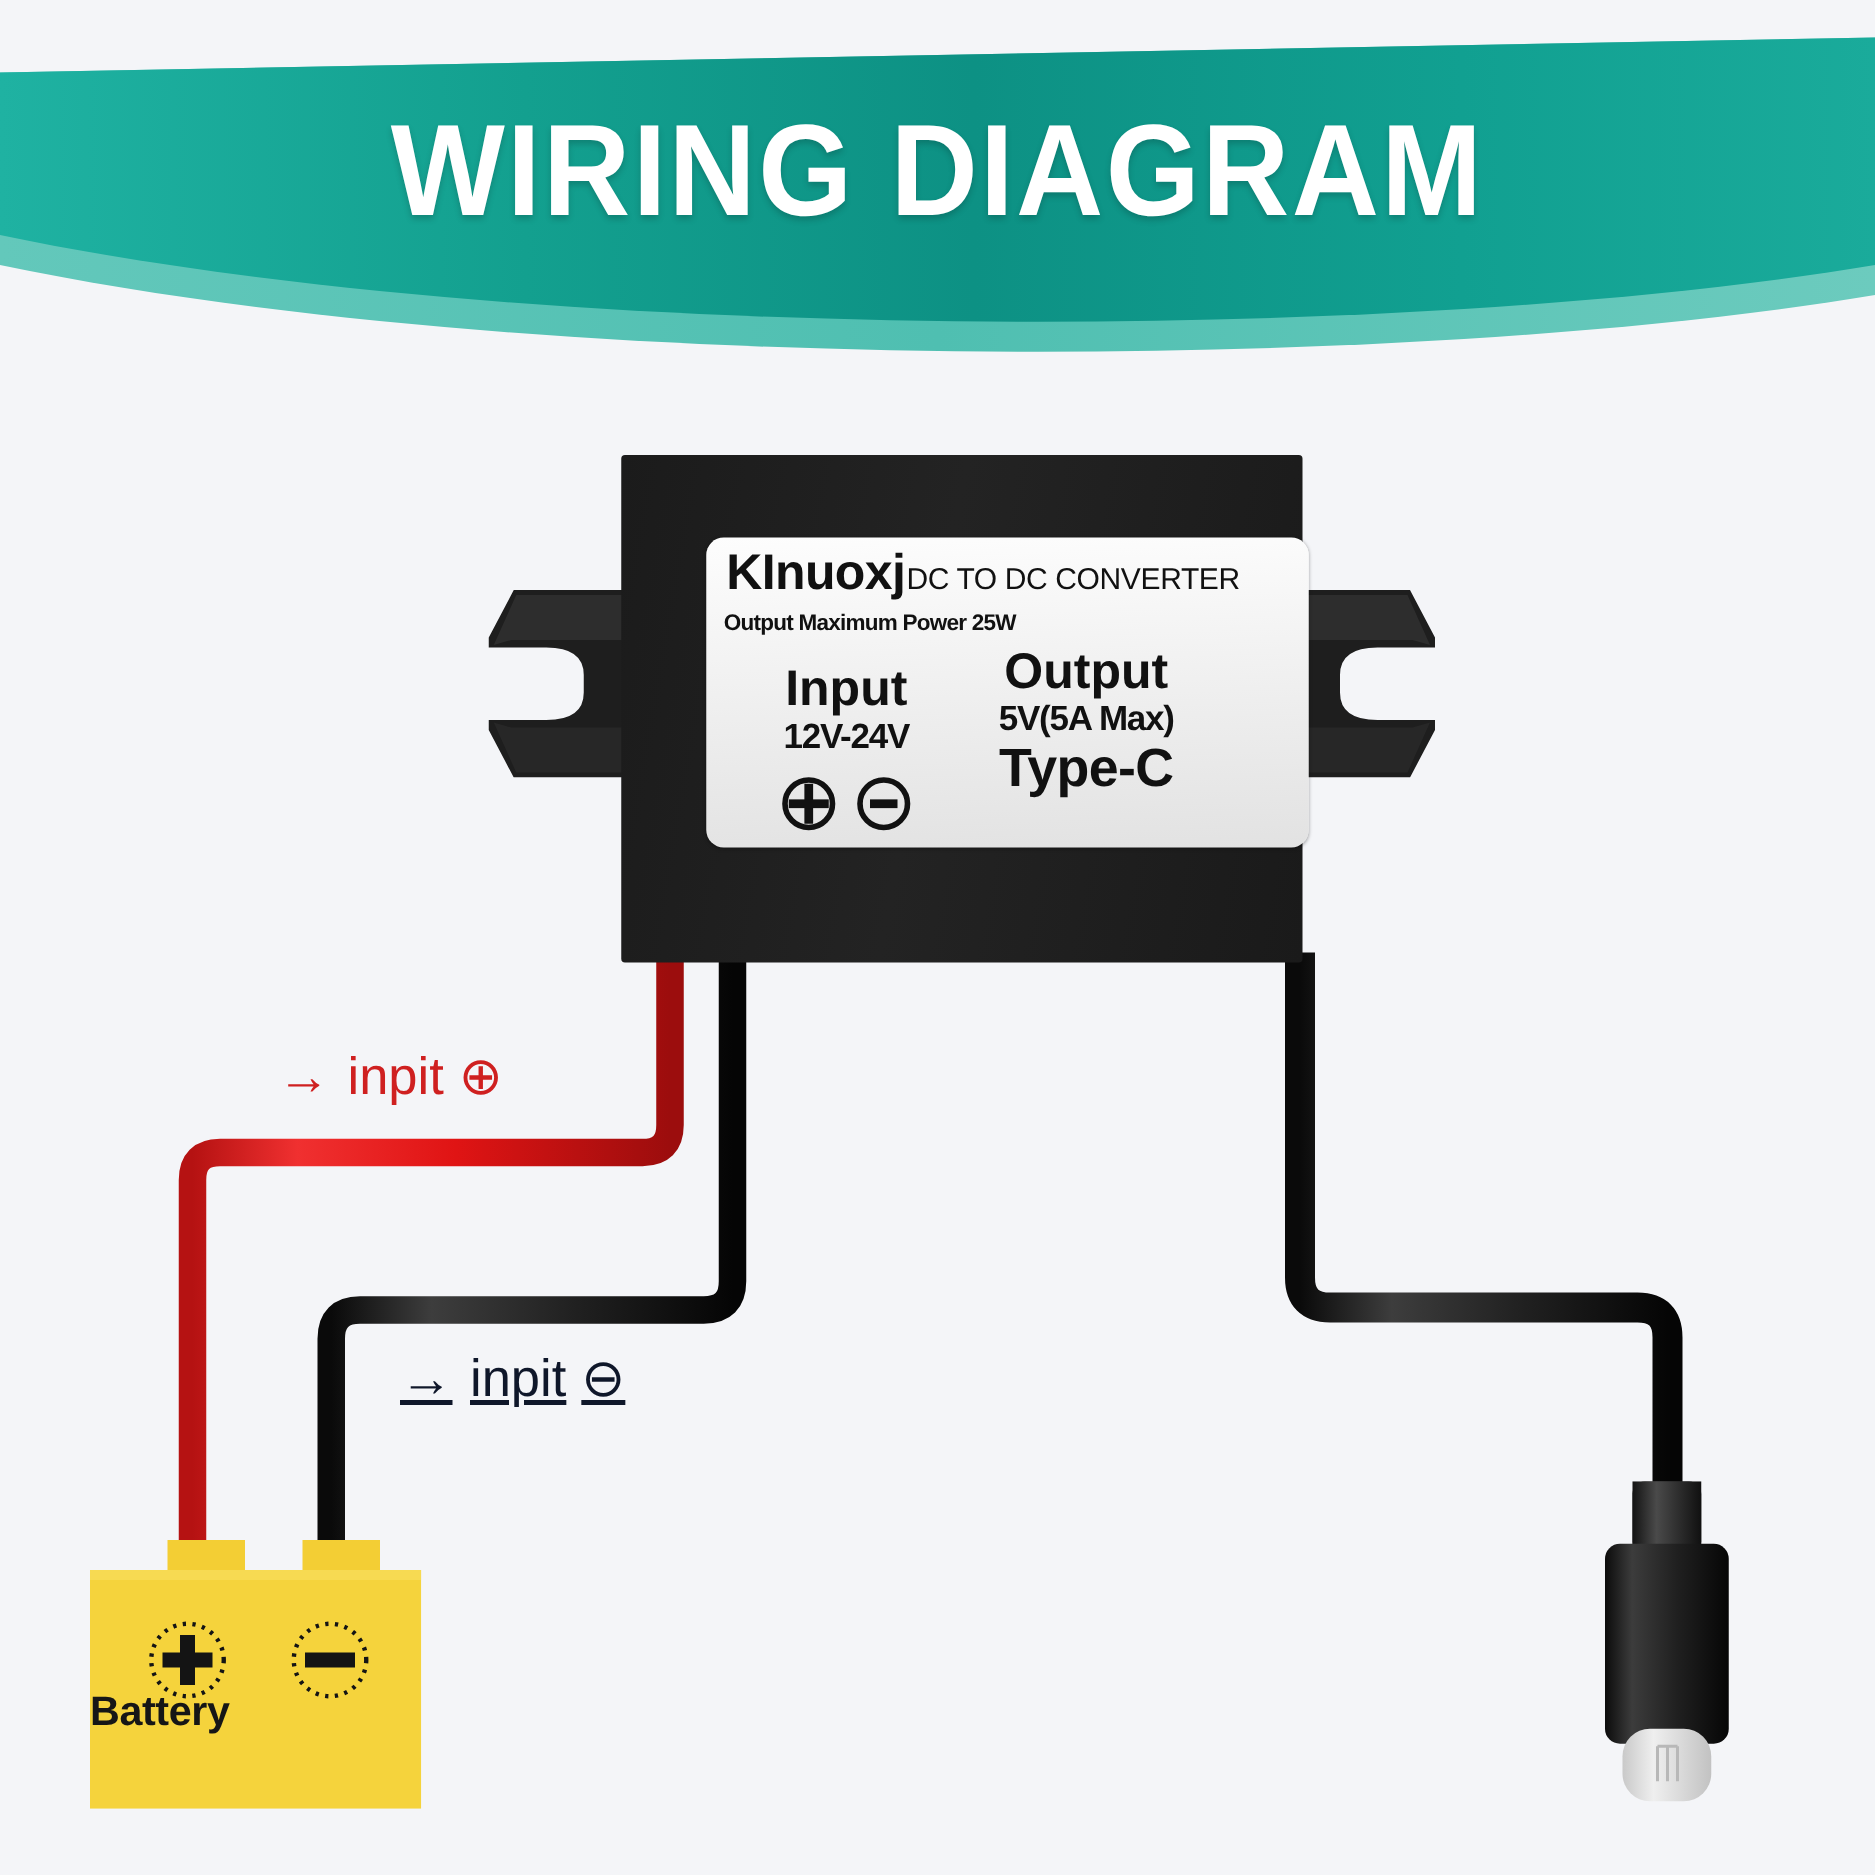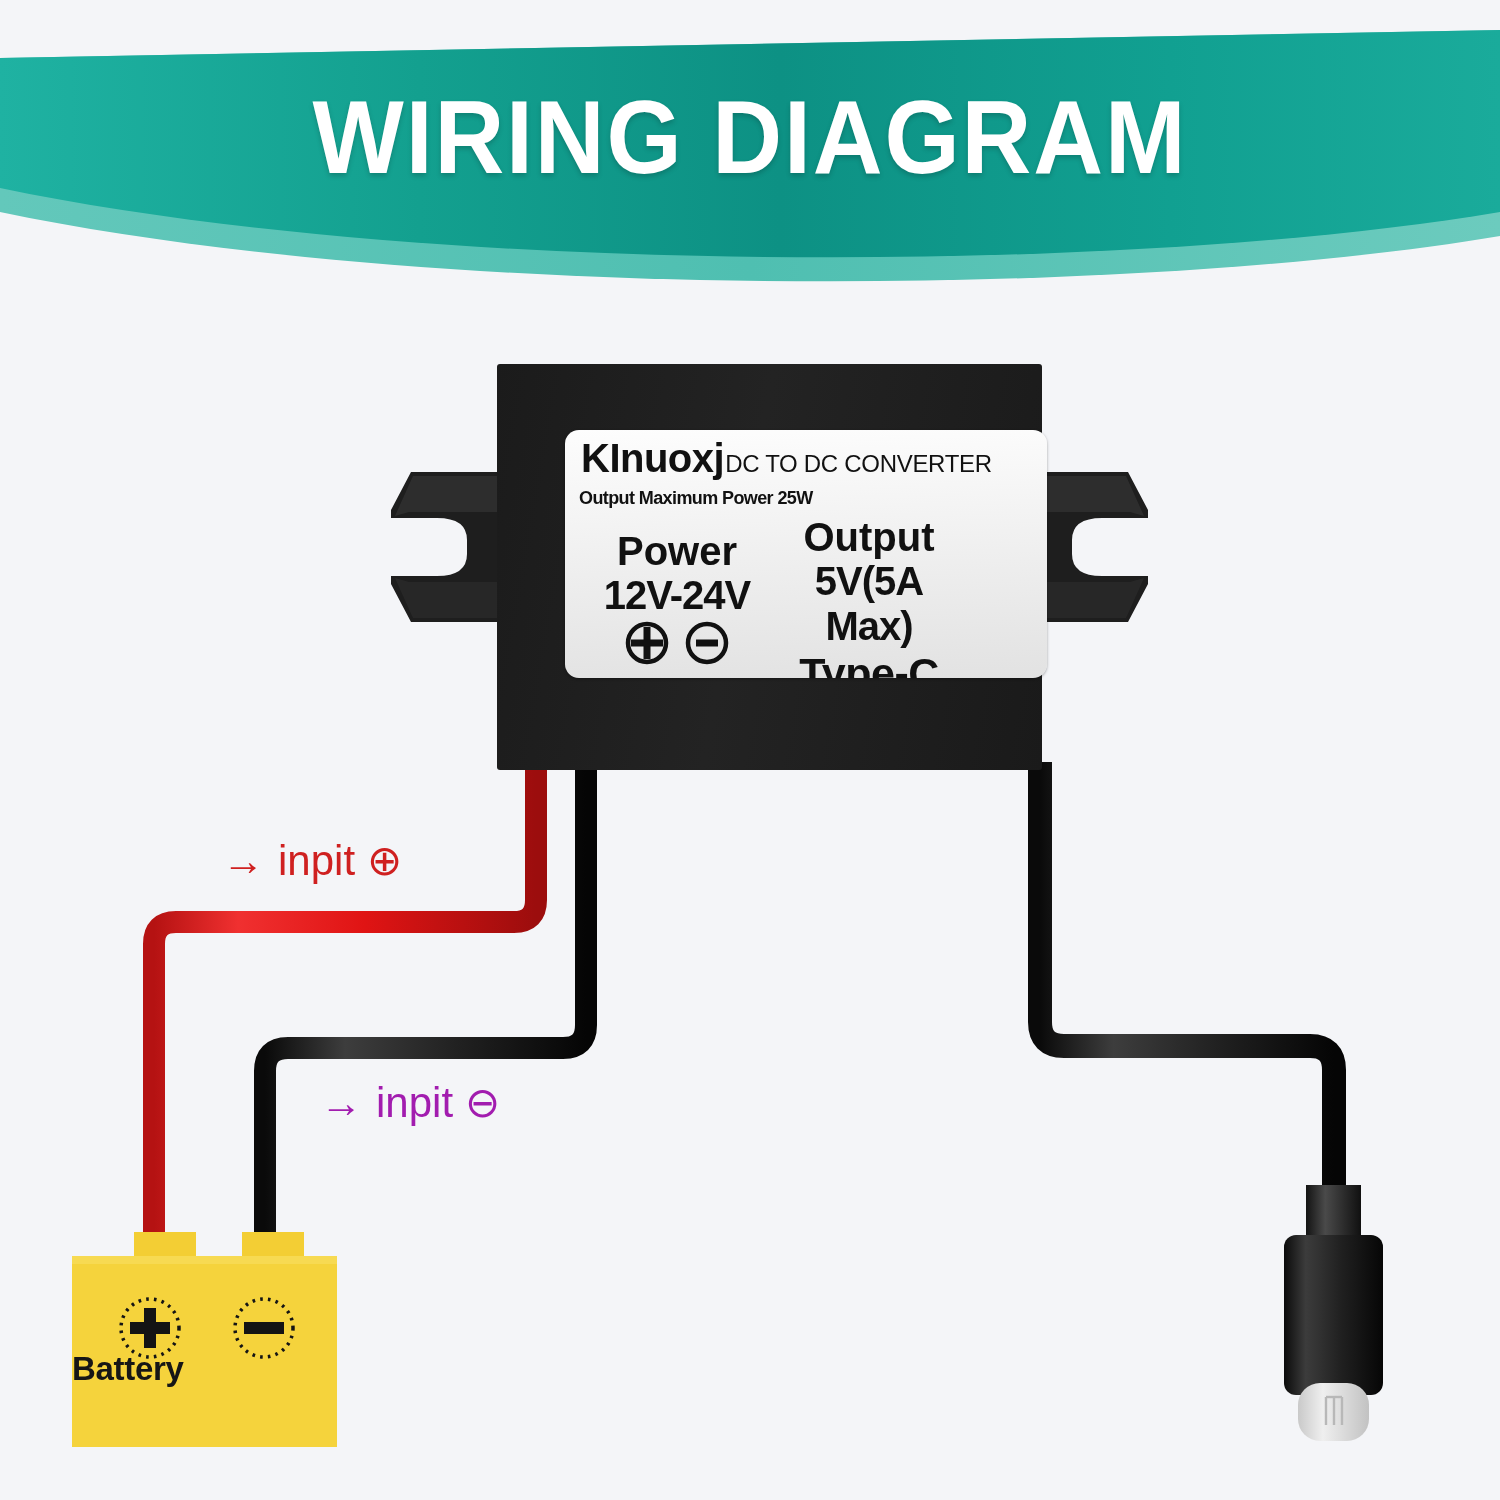--- a/index.html
+++ b/index.html
@@ -102,21 +102,21 @@
     left: 14px;
     top: 58px;
     font-weight: bold;
     font-size: 18px;
     letter-spacing: -0.6px;
     white-space: nowrap;
   }
   .col-in  { position: absolute; left: 22px;  top: 100px; width: 180px; text-align: center; }
   .col-out { position: absolute; left: 205px; top: 86px; width: 198px; text-align: center; }
   .col-head { font-weight: bold; font-size: 40px; line-height: 1.08; }
-  .col-val  { font-weight: bold; font-size: 40px; line-height: 1.12; letter-spacing: -1px; }
+  .col-val  { font-weight: bold; font-size: 28px; line-height: 1.12; letter-spacing: -1px; }
   .col-typec { font-weight: bold; font-size: 43px; line-height: 1.15; letter-spacing: -0.5px; }
   .polarity-row {
     position: absolute;
     left: 22px;
     top: 190px;
     width: 180px;
     display: flex;
     justify-content: center;
     gap: 14px;
   }
@@ -137,21 +137,22 @@
   #annot-pos {
     left: 222px;
     top: 836px;
     font-size: 42px;
     color: #cf2020;
   }
   #annot-neg {
     left: 320px;
     top: 1078px;
     font-size: 42px;
-    color: #a21caf;
+    color: #0f172a;
+    text-decoration: underline;
   }
   .annot .arrow { margin-right: 14px; }
   .annot .sym   { margin-left: 12px; }
   
   #battery {
     position: absolute;
     left: 72px;
     top: 1232px;
     width: 265px;
     height: 215px;
@@ -248,21 +249,21 @@
     <div class="label-plate">
 
       <div class="brand-row">
         <span class="brand">KInuoxj</span>
         <span class="brand-sub">DC TO DC CONVERTER</span>
       </div>
 
       <div class="power-line">Output Maximum Power 25W</div>
 
       <div class="col-in">
-        <div class="col-head">Power</div>
+        <div class="col-head">Input</div>
         <div class="col-val">12V-24V</div>
       </div>
 
       <div class="polarity-row">
         <svg width="46" height="46" viewBox="0 0 46 46">
           <circle cx="23" cy="23" r="19" fill="none" stroke="#111" stroke-width="4.5"></circle>
           <rect x="19.5" y="7" width="7" height="32" fill="#111"></rect>
           <rect x="7" y="19.5" width="32" height="7" fill="#111"></rect>
         </svg>
         <svg width="46" height="46" viewBox="0 0 46 46">

